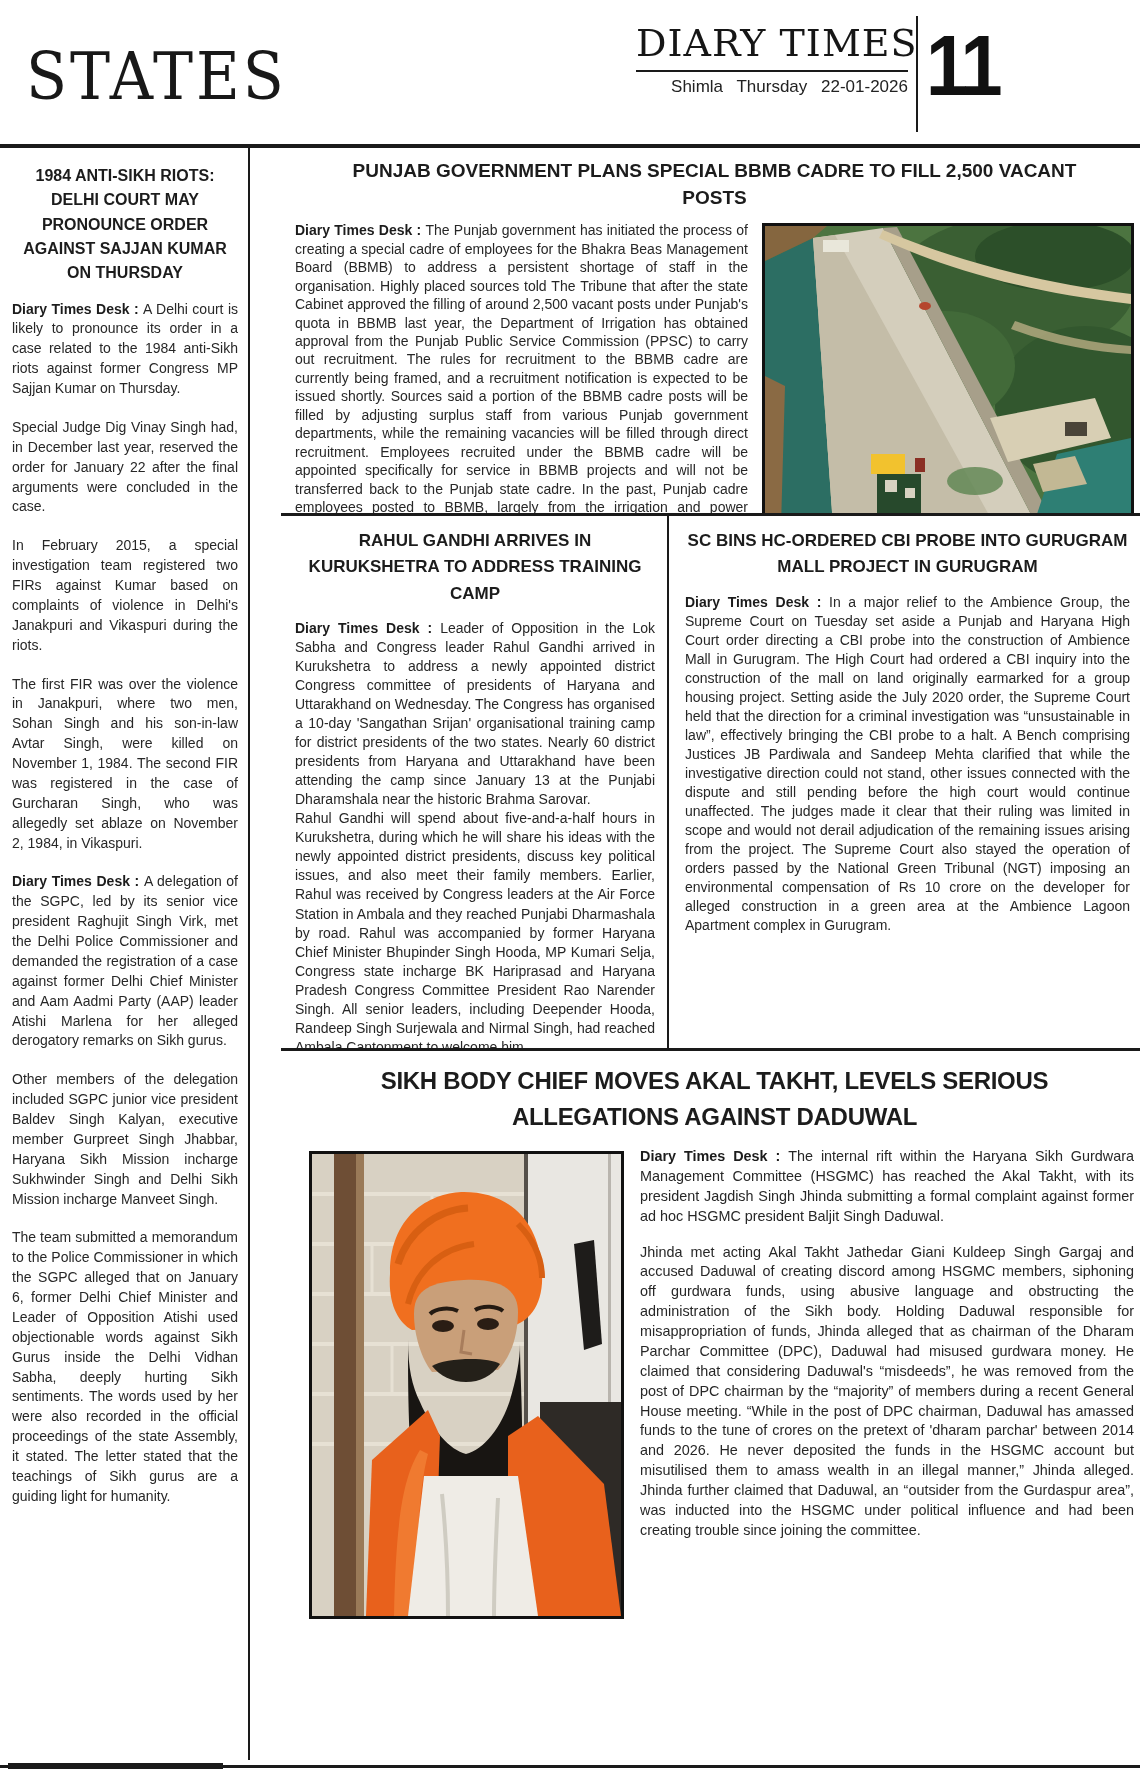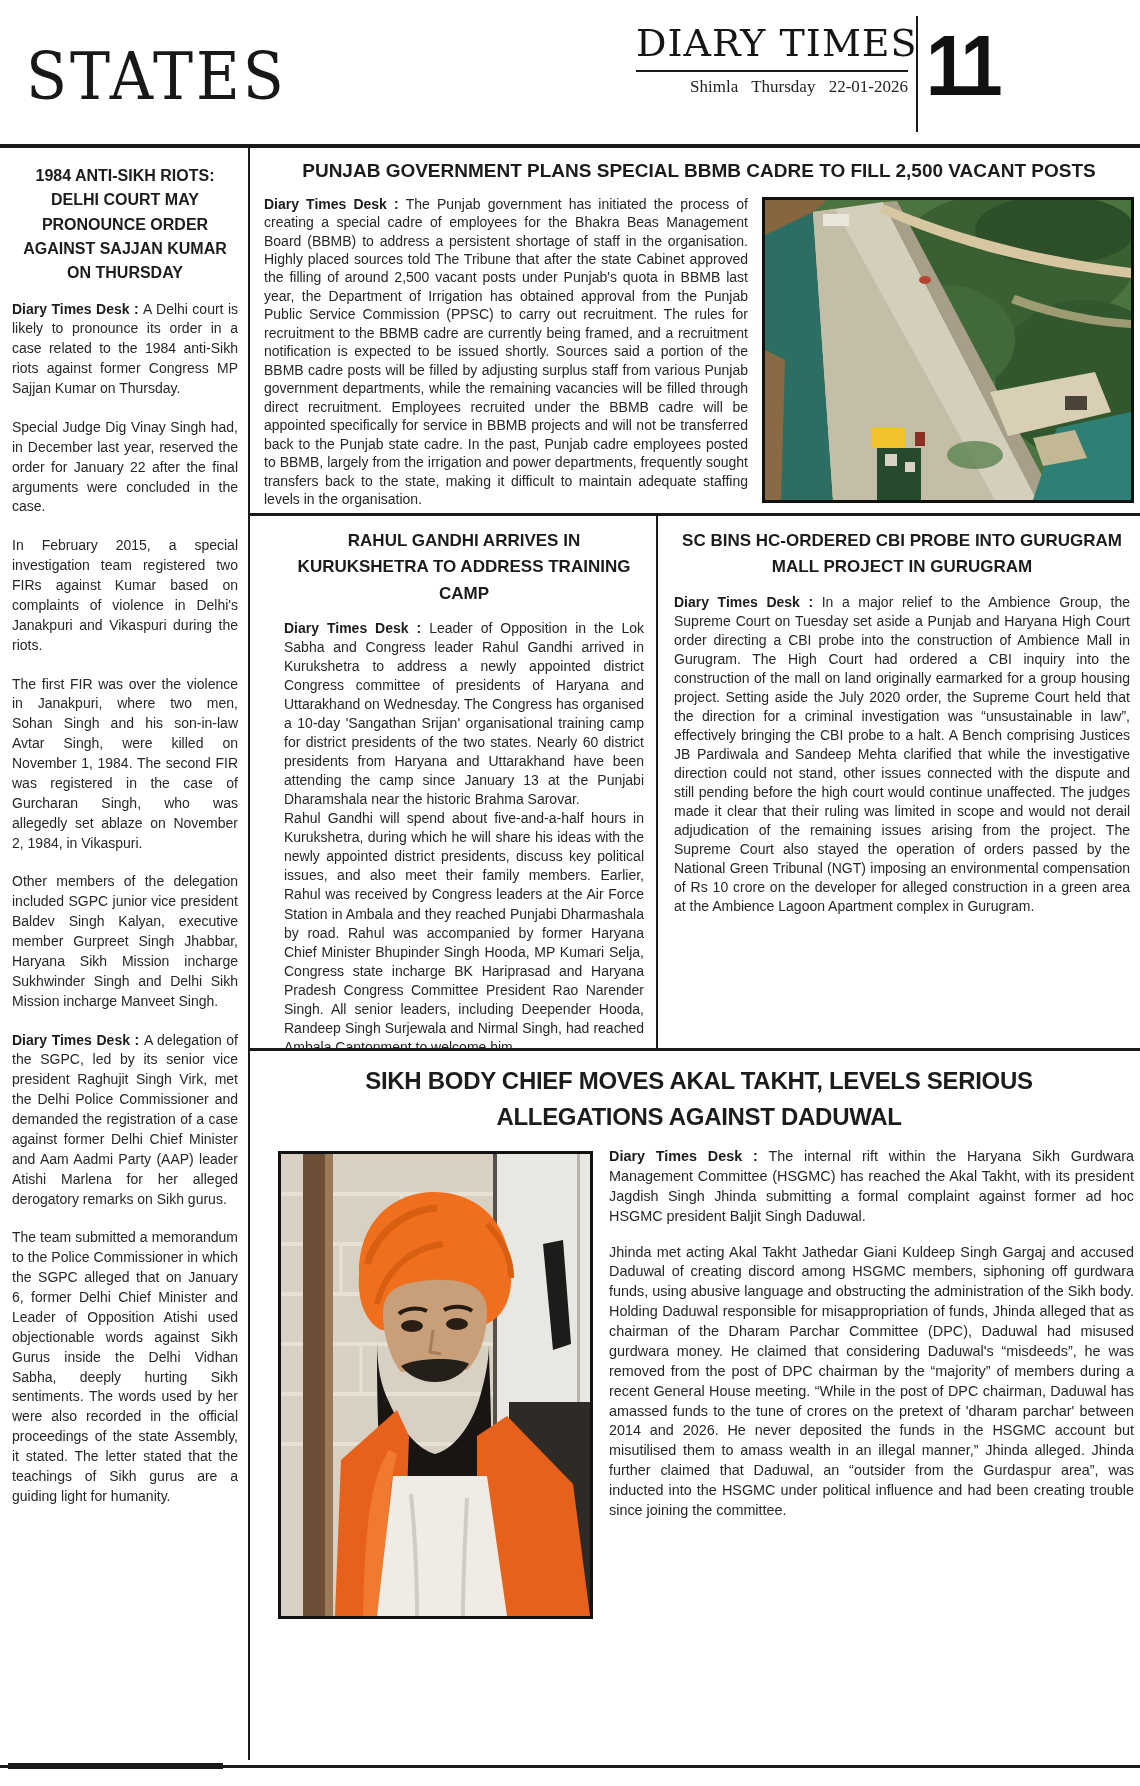--- a/index.html
+++ b/index.html
@@ -15,45 +15,45 @@
     position:absolute; left:26px; top:44px;
     font-family:"DejaVu Serif", serif; font-size:60px; line-height:1;
     color:#181818; letter-spacing:3px; transform:scaleY(1.08); transform-origin:top left;
   }
   .masthead-block { position:absolute; right:232px; top:24px; width:272px; text-align:right; }
   .masthead {
     font-family:"DejaVu Serif", serif; font-size:38px; line-height:1.05;
     color:#161616; letter-spacing:1px; white-space:nowrap;
   }
   .masthead-rule { border-top:2.5px solid #1a1a1a; margin:6px 0 5px; }
-  .dateline { font-family:Liberation Serif, serif; font-size:17px; color:#222; word-spacing:9px; white-space:nowrap; }
+  .dateline { font-family:Liberation Sans, sans-serif; font-size:17px; color:#222; word-spacing:9px; white-space:nowrap; }
   .header-vrule { position:absolute; left:916px; top:16px; height:116px; width:2px; background:#1a1a1a; }
   .page-number {
     position:absolute; left:926px; top:22px;
     font-size:86px; font-weight:800; letter-spacing:-4px; color:#111;
     transform:scaleX(.88); transform-origin:left top; line-height:1;
   }
   
-  .main { display:flex; height:1612px; }
+  .main { display:flex; height:1612px;gap:31px; }
   .left-col { width:250px; border-right:2px solid #1a1a1a; padding:12px 10px 0 12px; overflow:hidden; }
   .right-area { flex:1; display:flex; flex-direction:column; overflow:hidden; }
   
   .headline { font-weight:700; text-align:center; color:#1c1c1c; }
   .left-col .headline { font-size:16px; line-height:1.52; margin:4px 2px 14px; }
   .body { font-size:14px; line-height:1.32; text-align:justify; margin:0 0 18px; color:#272727; }
   .left-col .body { line-height:1.42; margin-bottom:19px; }
   .byline { font-weight:700; color:#1c1c1c; }
   
   .bbmb { height:368px; padding:8px 6px 0 14px; border-bottom:3px solid #1a1a1a; overflow:hidden; }
   .bbmb .headline { font-size:19px; line-height:1.4; margin:2px 24px 10px; }
   .dam-wrap { float:right; width:372px; height:306px; border:3px solid #111; margin:2px 0 6px 14px; background:#4f7c43; }
   .dam-wrap svg, .portrait-wrap svg { display:block; width:100%; height:100%; }
   
   .mid-row { height:535px; display:flex; border-bottom:3px solid #1a1a1a; overflow:hidden; }
-  .rahul-col { width:388px; border-right:2px solid #1a1a1a; padding:12px 12px 0 14px; overflow:hidden;margin-left:20px; }
+  .rahul-col { width:388px; border-right:2px solid #1a1a1a; padding:12px 12px 0 14px; overflow:hidden; }
   .sc-col { flex:1; padding:12px 10px 0 16px; overflow:hidden; }
   .mid-row .headline { font-size:17px; line-height:1.55; margin:0 0 12px; }
   .mid-row .body { margin-bottom:0; }
   .sc-col .body, .rahul-col .body { line-height:1.36; }
   
   .daduwal { flex:1; padding:10px 6px 0 14px; overflow:hidden; }
   .daduwal .headline { font-size:24px; line-height:1.5; margin:2px 30px 12px; letter-spacing:-.3px; }
   .dad-row { display:flex;padding-left:14px; }
   .portrait-wrap { width:315px; height:468px; border:3px solid #111; flex:none; margin-top:4px; background:#d8d1c3; }
   .dad-text { flex:1; padding-left:16px; }
@@ -82,22 +82,22 @@
 
     <div class="left-col">
       <div>
         <div class="headline">1984 ANTI-SIKH RIOTS: DELHI COURT MAY PRONOUNCE ORDER AGAINST SAJJAN KUMAR ON THURSDAY</div>
         <p class="body"><b class="byline">Diary Times Desk : </b><span>A Delhi court is likely to pronounce its order in a case related to the 1984 anti-Sikh riots against former Congress MP Sajjan Kumar on Thursday.</span></p>
         <p class="body">Special Judge Dig Vinay Singh had, in December last year, reserved the order for January 22 after the final arguments were concluded in the case.</p>
         <p class="body">In February 2015, a special investigation team registered two FIRs against Kumar based on complaints of violence in Delhi's Janakpuri and Vikaspuri during the riots.</p>
         <p class="body">The first FIR was over the violence in Janakpuri, where two men, Sohan Singh and his son-in-law Avtar Singh, were killed on November 1, 1984. The second FIR was registered in the case of Gurcharan Singh, who was allegedly set ablaze on November 2, 1984, in Vikaspuri.</p>
       </div>
       <div>
+        <p class="body"><b class="byline">Diary Times Desk : </b><span>A delegation of the SGPC, led by its senior vice president Raghujit Singh Virk, met the Delhi Police Commissioner and demanded the registration of a case against former Delhi Chief Minister and Aam Aadmi Party (AAP) leader Atishi Marlena for her alleged derogatory remarks on Sikh gurus.</span></p>
         <p class="body">Other members of the delegation included SGPC junior vice president Baldev Singh Kalyan, executive member Gurpreet Singh Jhabbar, Haryana Sikh Mission incharge Sukhwinder Singh and Delhi Sikh Mission incharge Manveet Singh.</p>
-        <p class="body"><b class="byline">Diary Times Desk : </b><span>A delegation of the SGPC, led by its senior vice president Raghujit Singh Virk, met the Delhi Police Commissioner and demanded the registration of a case against former Delhi Chief Minister and Aam Aadmi Party (AAP) leader Atishi Marlena for her alleged derogatory remarks on Sikh gurus.</span></p>
         <p class="body">The team submitted a memorandum to the Police Commissioner in which the SGPC alleged that on January 6, former Delhi Chief Minister and Leader of Opposition Atishi used objectionable words against Sikh Gurus inside the Delhi Vidhan Sabha, deeply hurting Sikh sentiments. The words used by her were also recorded in the official proceedings of the state Assembly, it stated. The letter stated that the teachings of Sikh gurus are a guiding light for humanity.</p>
       </div>
     </div>
 
     <div class="right-area">
 
       <div class="bbmb">
         <div class="headline">PUNJAB GOVERNMENT PLANS SPECIAL BBMB CADRE TO FILL 2,500 VACANT POSTS</div>
         <div class="dam-wrap">
           <svg viewBox="0 0 366 300" preserveAspectRatio="none">

